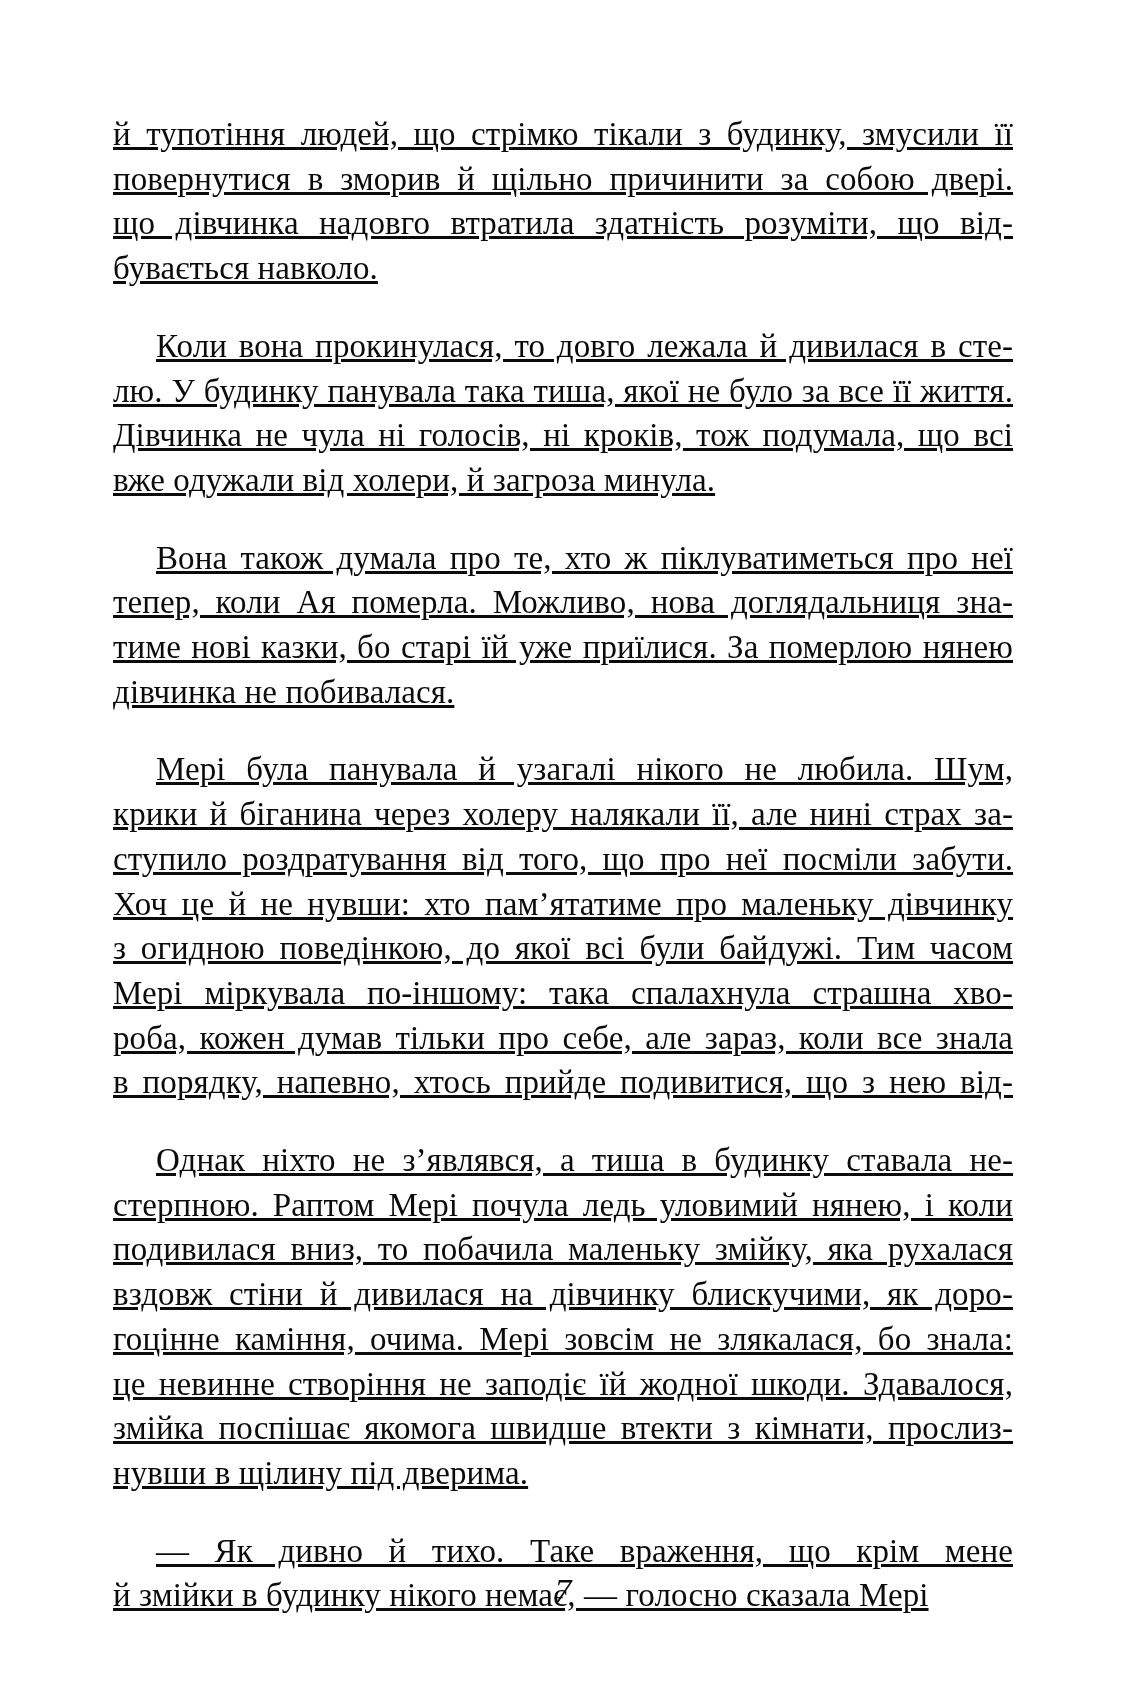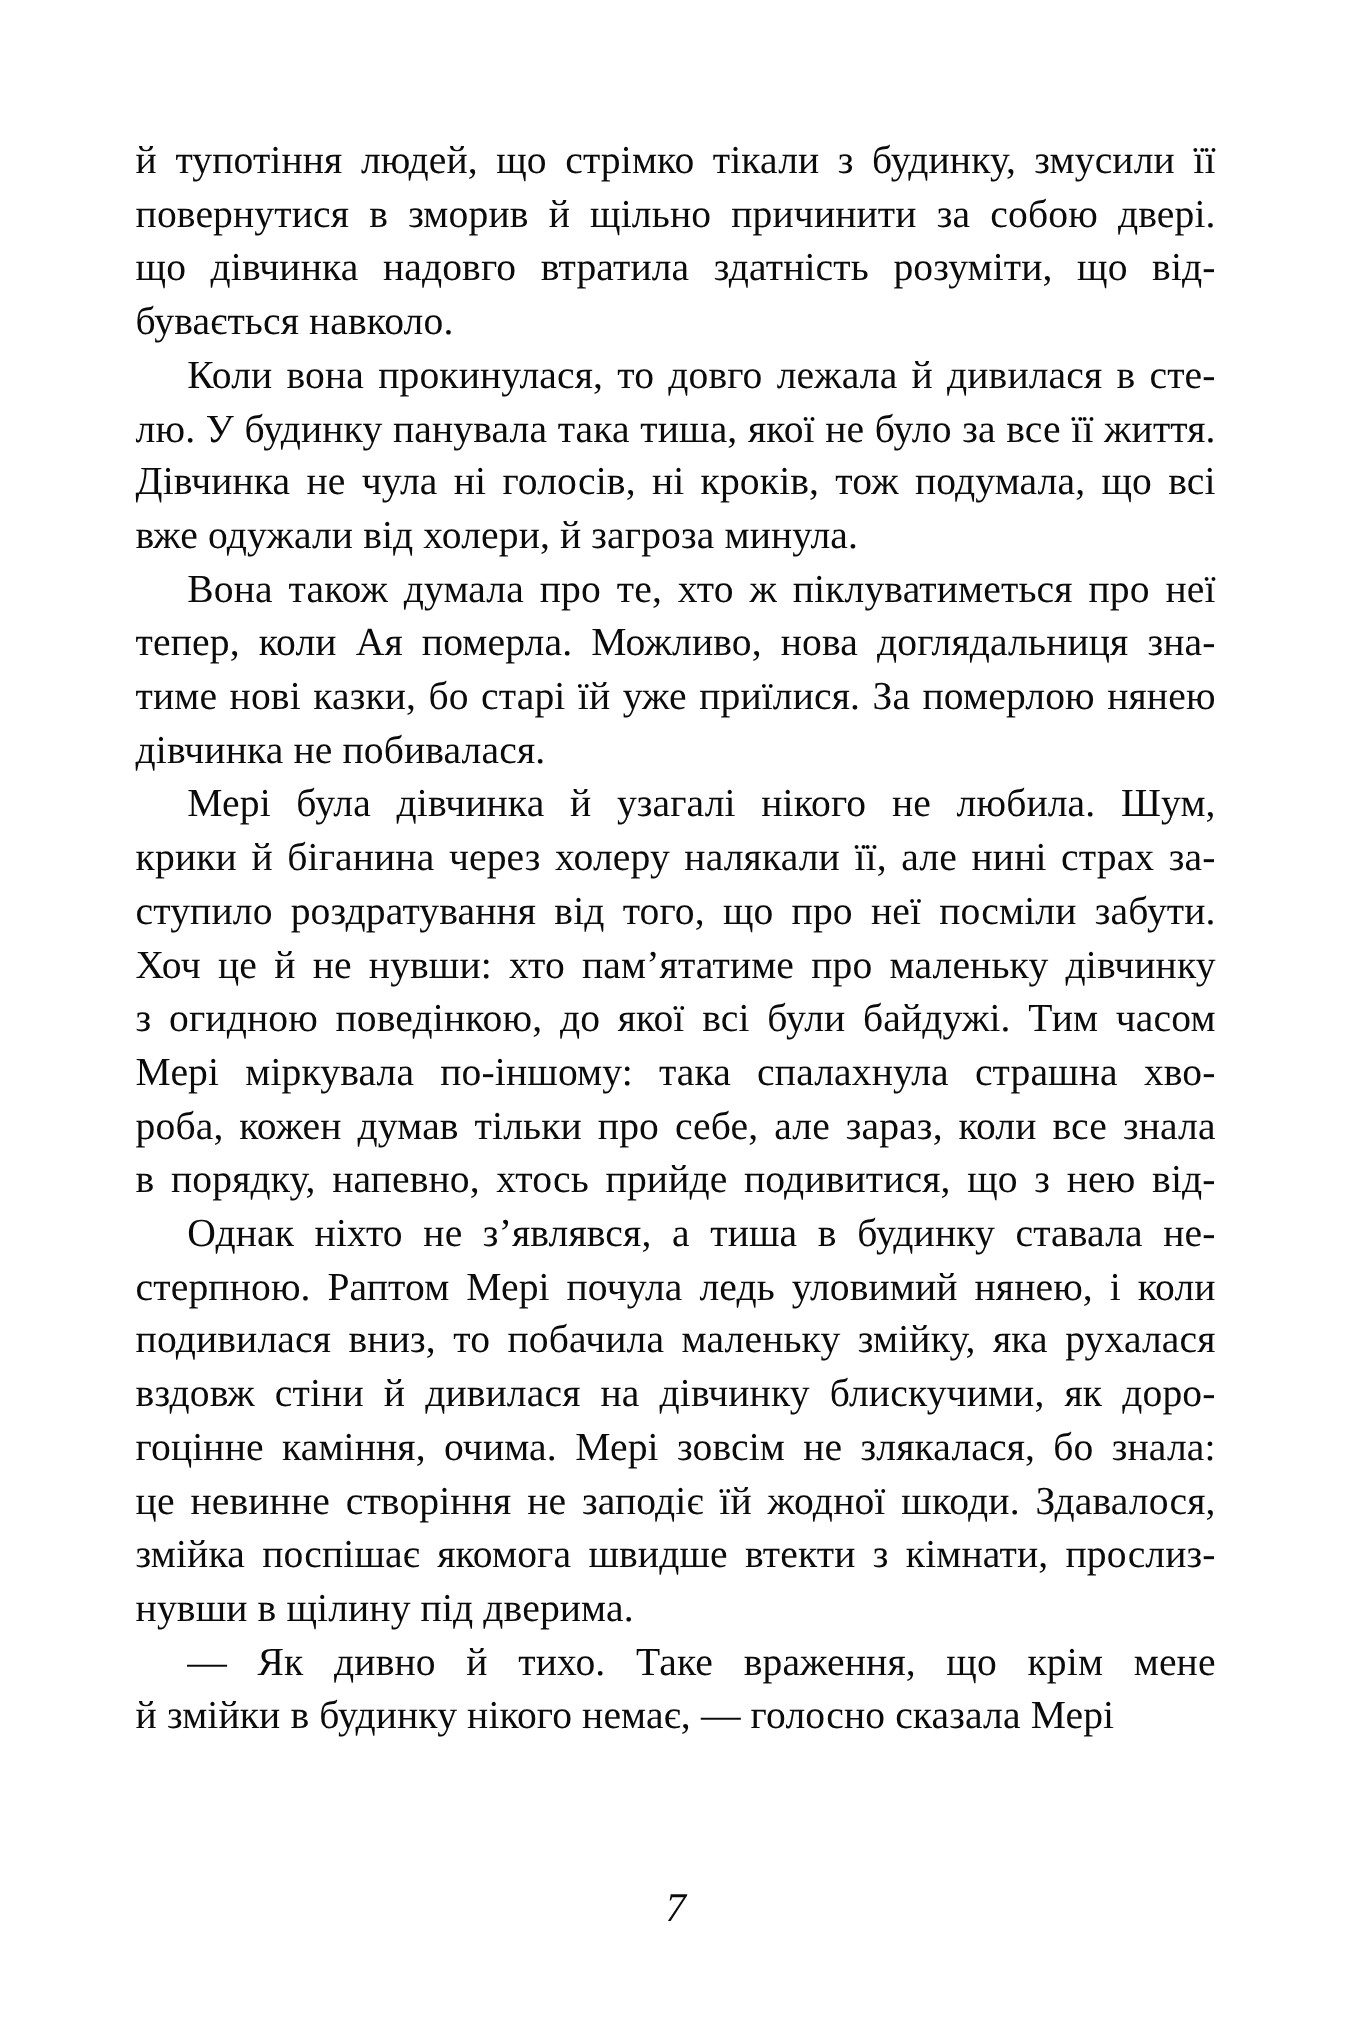--- a/index.html
+++ b/index.html
@@ -17,34 +17,36 @@
     color: #0b0b0b;
   }
   .text-block {
     position: absolute;
     left: 113px;
     top: 112px;
     width: 900px;
     font-size: 33px;
     line-height: 44.7px;
     letter-spacing: 0.1px;
+    text-decoration: underline;
   }
   .paragraph {
     margin: 0;
     padding: 0;
   }
   .line {
     text-align: justify;
     text-align-last: justify;
   }
   .line.last {
     text-align-last: left;
   }
   .line.first-indented {
     text-indent: 43px;
+    margin-top: 33px;
   }
   .page-number {
     position: absolute;
     left: 113px;
     top: 1572px;
     width: 900px;
     text-align: center;
     font-size: 34px;
     font-style: italic;
     color: #0b0b0b;
@@ -67,21 +69,21 @@
         <div class="line">Дівчинка не чула ні голосів, ні кроків, тож подумала, що всі</div>
         <div class="line last">вже одужали від холери, й загроза минула.</div>
       </div>
       <div class="paragraph">
         <div class="line first-indented">Вона також думала про те, хто ж піклуватиметься про неї</div>
         <div class="line">тепер, коли Ая померла. Можливо, нова доглядальниця зна-</div>
         <div class="line">тиме нові казки, бо старі їй уже приїлися. За померлою нянею</div>
         <div class="line last">дівчинка не побивалася.</div>
       </div>
       <div class="paragraph">
-        <div class="line first-indented">Мері була дівчинка й узагалі нікого не любила. Шум,</div>
+        <div class="line first-indented">Мері була панувала й узагалі нікого не любила. Шум,</div>
         <div class="line">крики й біганина через холеру налякали її, але нині страх за-</div>
         <div class="line">ступило роздратування від того, що про неї посміли забути.</div>
         <div class="line">Хоч це й не нувши: хто пам’ятатиме про маленьку дівчинку</div>
         <div class="line">з огидною поведінкою, до якої всі були байдужі. Тим часом</div>
         <div class="line">Мері міркувала по-іншому: така спалахнула страшна хво-</div>
         <div class="line">роба, кожен думав тільки про себе, але зараз, коли все знала</div>
         <div class="line">в порядку, напевно, хтось прийде подивитися, що з нею від-</div>
       </div>
       <div class="paragraph">
         <div class="line first-indented">Однак ніхто не з’являвся, а тиша в будинку ставала не-</div>

